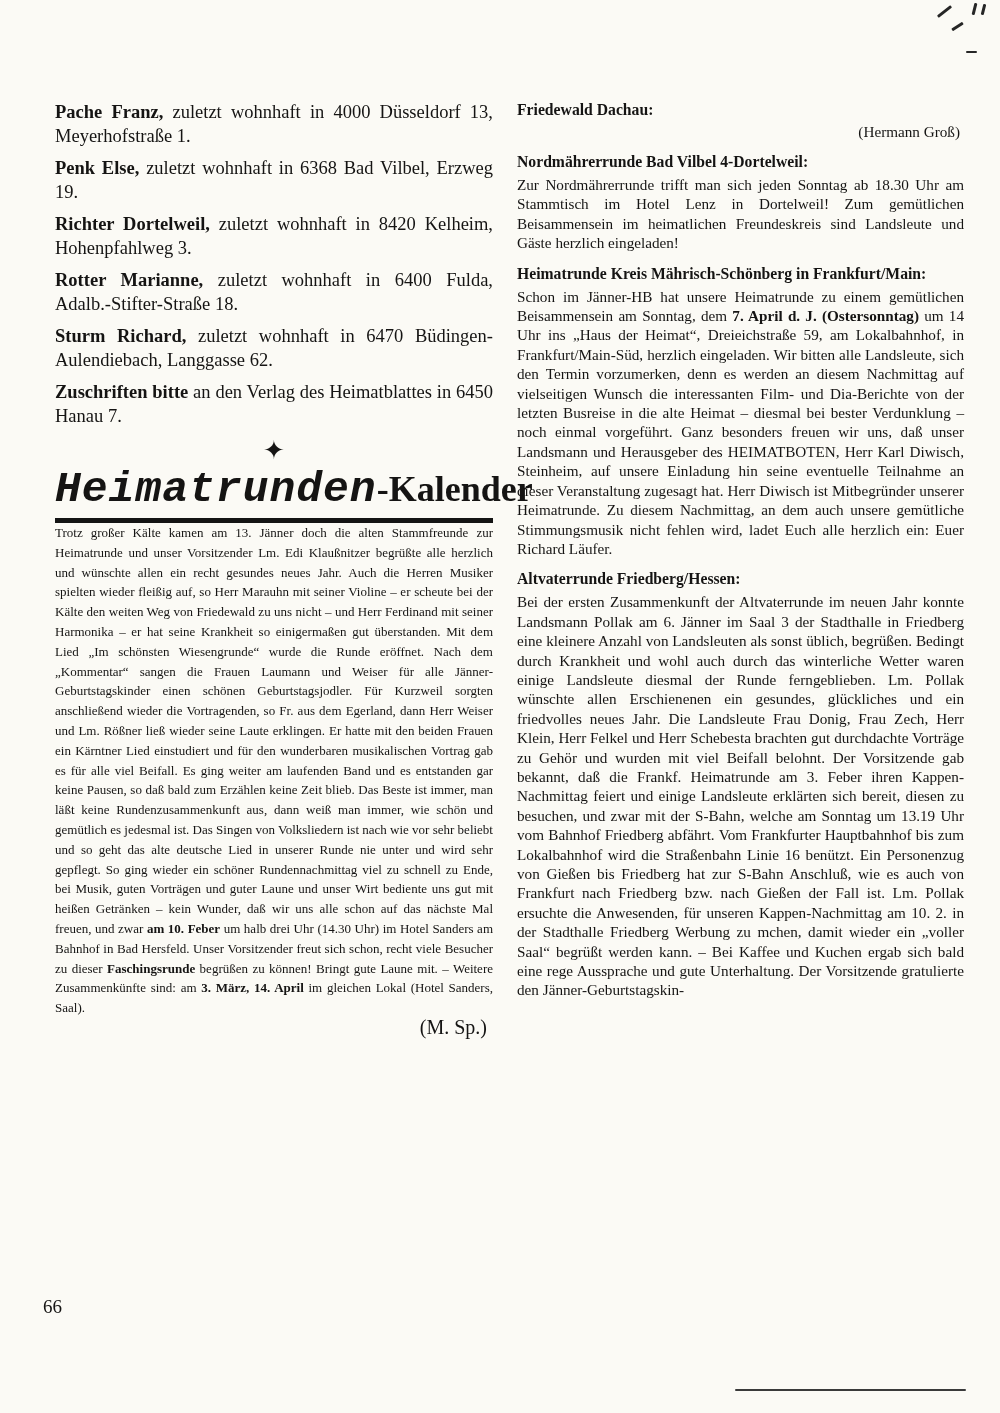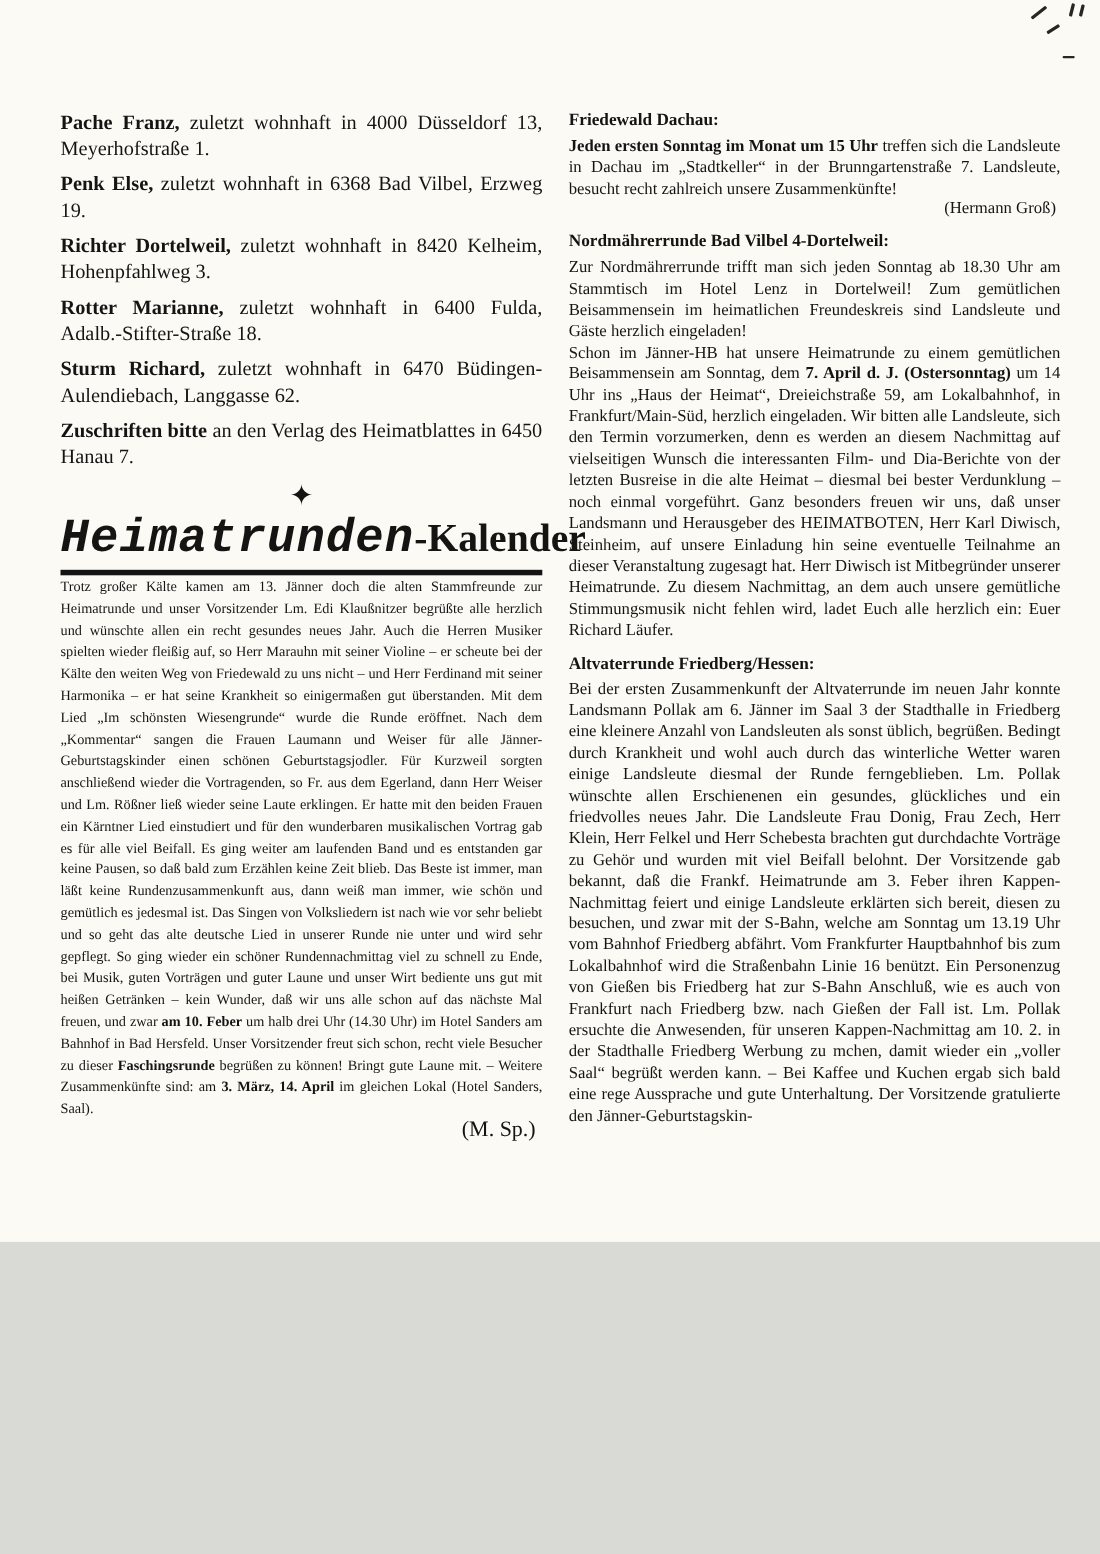--- a/index.html
+++ b/index.html
@@ -1,19 +1,19 @@
 <!DOCTYPE html>
 <html lang="de"><head>
 <meta charset="utf-8">
 <style>
   * { margin:0; padding:0; box-sizing:border-box; }
   html,body { background:#d9d9d6; }
   .page {
     position:relative;
-    width:1000px; height:1129px;
+    width:1000px; height:1413px;
     margin:0 auto;
     background:#fbfaf5;
     color:#151413;
     font-family:"Liberation Serif", serif;
     overflow:hidden;
   }
   .col-left  { position:absolute; left:55px;  top:100px; width:438px; }
   .col-right { position:absolute; left:517px; top:100px; width:447px; }
 
   
@@ -99,30 +99,30 @@
     <h1 class="kalender-heading"><span class="script-part">Heimatrunden</span><span class="kal-part">-Kalender</span></h1>
 
     <p class="body-text"><span>Trotz großer Kälte kamen am 13. Jänner doch die alten Stammfreunde zur Heimatrunde und unser Vorsitzender Lm. Edi Klaußnitzer begrüßte alle herzlich und wünschte allen ein recht gesundes neues Jahr. Auch die Herren Musiker spielten wieder fleißig auf, so Herr Marauhn mit seiner Violine – er scheute bei der Kälte den weiten Weg von Friedewald zu uns nicht – und Herr Ferdinand mit seiner Harmonika – er hat seine Krankheit so einigermaßen gut überstanden. Mit dem Lied „Im schönsten Wiesengrunde“ wurde die Runde eröffnet. Nach dem „Kommentar“ sangen die Frauen Laumann und Weiser für alle Jänner-Geburtstagskinder einen schönen Geburtstagsjodler. Für Kurzweil sorgten anschließend wieder die Vortragenden, so Fr. aus dem Egerland, dann Herr Weiser und Lm. Rößner ließ wieder seine Laute erklingen. Er hatte mit den beiden Frauen ein Kärntner Lied einstudiert und für den wunderbaren musikalischen Vortrag gab es für alle viel Beifall. Es ging weiter am laufenden Band und es entstanden gar keine Pausen, so daß bald zum Erzählen keine Zeit blieb. Das Beste ist immer, man läßt keine Rundenzusammenkunft aus, dann weiß man immer, wie schön und gemütlich es jedesmal ist. Das Singen von Volksliedern ist nach wie vor sehr beliebt und so geht das alte deutsche Lied in unserer Runde nie unter und wird sehr gepflegt. So ging wieder ein schöner Rundennachmittag viel zu schnell zu Ende, bei Musik, guten Vorträgen und guter Laune und unser Wirt bediente uns gut mit heißen Getränken – kein Wunder, daß wir uns alle schon auf das nächste Mal freuen, und zwar </span><span style="font-weight: bold;">am 10. Feber</span><span> um halb drei Uhr (14.30 Uhr) im Hotel Sanders am Bahnhof in Bad Hersfeld. Unser Vorsitzender freut sich schon, recht viele Besucher zu dieser </span><span style="font-weight: bold;">Faschingsrunde</span><span> begrüßen zu können! Bringt gute Laune mit. – Weitere Zusammenkünfte sind: am </span><span style="font-weight: bold;">3. März, 14. April</span><span> im gleichen Lokal (Hotel Sanders, Saal).</span></p>
     <p class="signature">(M. Sp.)</p>
   </div>
 
   <div class="col-right">
 
     <section>
       <h2 class="r-heading">Friedewald Dachau:</h2>
-      <p class="r-body"><span style="font-weight: bold;">Jeden ersten Sonntag im Monat um 15 Uhr</span><span> treffen sich die Landsleute in Dachau im „Stadtkeller“ in der Brunngartenstraße 7. Landsleute, besucht recht zahlreich unsere Zusammenkünfte!</span></p>
       <p class="r-signature">(Hermann Groß)</p>
     </section>
 
     <section>
       <h2 class="r-heading">Nordmährerrunde Bad Vilbel 4-Dortelweil:</h2>
       <p class="r-body"><span>Zur Nordmährerrunde trifft man sich jeden Sonntag ab 18.30 Uhr am Stammtisch im Hotel Lenz in Dortelweil! Zum gemütlichen Beisammensein im heimatlichen Freundeskreis sind Landsleute und Gäste herzlich eingeladen!</span></p>
     </section>
 
     <section>
+      <h2 class="r-heading">Heimatrunde Kreis Mährisch-Schönberg in Frankfurt/Main:</h2>
       <p class="r-body"><span>Schon im Jänner-HB hat unsere Heimatrunde zu einem gemütlichen Beisammensein am Sonntag, dem </span><span style="font-weight: bold;">7. April d. J. (Ostersonntag)</span><span> um 14 Uhr ins „Haus der Heimat“, Dreieichstraße 59, am Lokalbahnhof, in Frankfurt/Main-Süd, herzlich eingeladen. Wir bitten alle Landsleute, sich den Termin vorzumerken, denn es werden an diesem Nachmittag auf vielseitigen Wunsch die interessanten Film- und Dia-Berichte von der letzten Busreise in die alte Heimat – diesmal bei bester Verdunklung – noch einmal vorgeführt. Ganz besonders freuen wir uns, daß unser Landsmann und Herausgeber des HEIMATBOTEN, Herr Karl Diwisch, Steinheim, auf unsere Einladung hin seine eventuelle Teilnahme an dieser Veranstaltung zugesagt hat. Herr Diwisch ist Mitbegründer unserer Heimatrunde. Zu diesem Nachmittag, an dem auch unsere gemütliche Stimmungsmusik nicht fehlen wird, ladet Euch alle herzlich ein: Euer Richard Läufer.</span></p>
     </section>
 
     <section>
       <h2 class="r-heading">Altvaterrunde Friedberg/Hessen:</h2>
       <p class="r-body"><span>Bei der ersten Zusammenkunft der Altvaterrunde im neuen Jahr konnte Landsmann Pollak am 6. Jänner im Saal 3 der Stadthalle in Friedberg eine kleinere Anzahl von Landsleuten als sonst üblich, begrüßen. Bedingt durch Krankheit und wohl auch durch das winterliche Wetter waren einige Landsleute diesmal der Runde ferngeblieben. Lm. Pollak wünschte allen Erschienenen ein gesundes, glückliches und ein friedvolles neues Jahr. Die Landsleute Frau Donig, Frau Zech, Herr Klein, Herr Felkel und Herr Schebesta brachten gut durchdachte Vorträge zu Gehör und wurden mit viel Beifall belohnt. Der Vorsitzende gab bekannt, daß die Frankf. Heimatrunde am 3. Feber ihren Kappen-Nachmittag feiert und einige Landsleute erklärten sich bereit, diesen zu besuchen, und zwar mit der S-Bahn, welche am Sonntag um 13.19 Uhr vom Bahnhof Friedberg abfährt. Vom Frankfurter Hauptbahnhof bis zum Lokalbahnhof wird die Straßenbahn Linie 16 benützt. Ein Personenzug von Gießen bis Friedberg hat zur S-Bahn Anschluß, wie es auch von Frankfurt nach Friedberg bzw. nach Gießen der Fall ist. Lm. Pollak ersuchte die Anwesenden, für unseren Kappen-Nachmittag am 10. 2. in der Stadthalle Friedberg Werbung zu mchen, damit wieder ein „voller Saal“ begrüßt werden kann. – Bei Kaffee und Kuchen ergab sich bald eine rege Aussprache und gute Unterhaltung. Der Vorsitzende gratulierte den Jänner-Geburtstagskin-</span></p>
     </section>
   </div>
 
   <div class="page-number">66</div>

